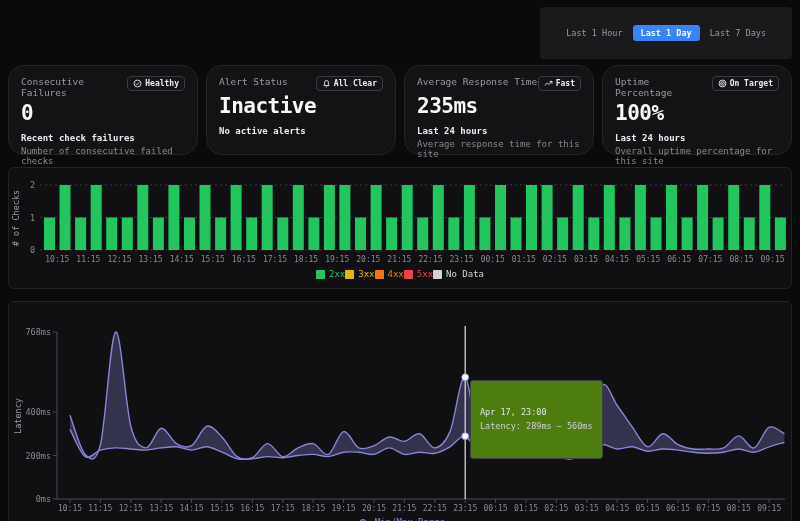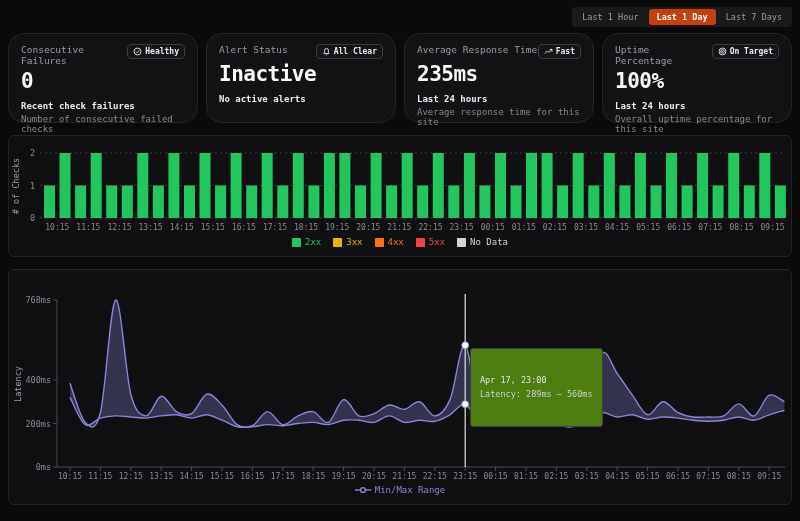--- a/index.html
+++ b/index.html
@@ -7,27 +7,27 @@
   body {
     background:#0a0a0a;
     font-family:"DejaVu Sans Mono","Liberation Mono",monospace;
     color:#e4e4e7;
   }
   .app { width:800px; height:521px; position:relative; }
 
   
   .topbar { display:flex; justify-content:flex-end; padding:7px 8px 6px 8px; }
   .segmented {
-    display:flex; gap:2px; background:#1a1a1c; border-radius:4px; padding:2px;
+    display:flex; gap:2px; background:#1a1a1c; border-radius:4px; padding:18px;
   }
   .seg-btn {
     font-family:inherit; font-size:8.5px; color:#98989f; background:transparent;
     border:none; padding:3px 8px; border-radius:3px; cursor:pointer; letter-spacing:0;
   }
-  .seg-btn.active { background:#c2410c; color:#fafafa; font-weight:bold; }
+  .seg-btn.active { background:#3b82f6; color:#fafafa; font-weight:bold; }
 
   
   .cards { display:flex; gap:8px; padding:0 8px; }
   .card {
     flex:1; background:#131315; border:1px solid #252528; border-radius:16px;
     padding:10px 12px 9px 12px; height:90px; position:relative;
   }
   .card-top { display:flex; justify-content:space-between; align-items:flex-start; }
   .card-title { font-size:9.5px; color:#9a9aa1; }
   .badge {
@@ -41,21 +41,21 @@
   .card-subtitle { font-size:9px; font-weight:bold; color:#ececf0; margin-top:8px; }
   .card-desc { font-size:9px; color:#87878e; margin-top:3px; }
 
   
   .panel {
     margin:12px 8px 0 8px; background:#101012; border:1px solid #232327;
     border-radius:6px; padding:6px 0 6px 0; position:relative;
   }
   .chart-area svg { display:block; }
   .legend {
-    display:flex; justify-content:center; align-items:center; gap:12px;
+    display:flex; justify-content:center; align-items:center; gap:0;
     height:16px; font-size:9px;
   }
   .legend-item { display:inline-flex; align-items:center; gap:4px; cursor:pointer; }
   .legend-swatch { width:9px; height:9px; border-radius:1px; display:inline-block; }
 
   
   .tooltip {
     position:absolute; left:461px; top:78px;
     background:#4d7c0f; border:1px solid #3f3f46; border-radius:3px;
     padding:24px 9px; font-size:8.5px; line-height:1.7; white-space:nowrap;

